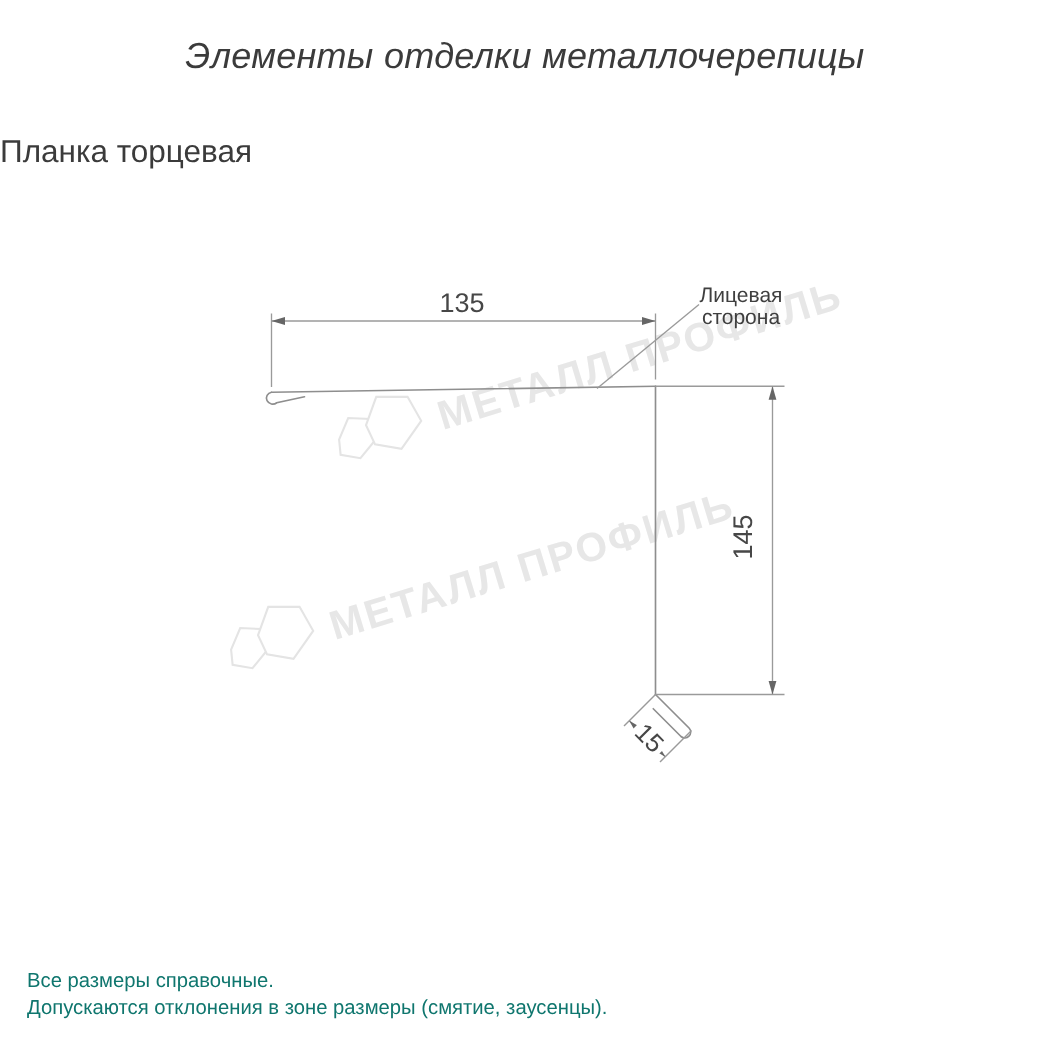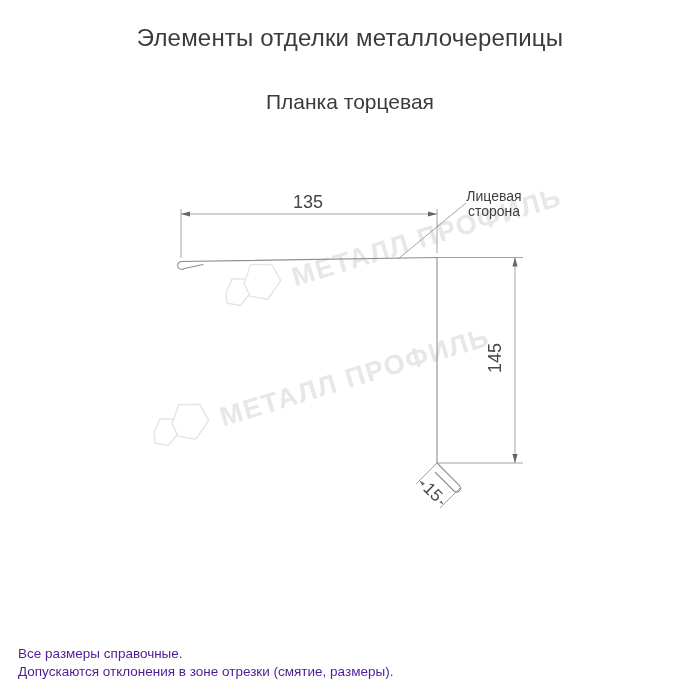--- a/index.html
+++ b/index.html
@@ -1,24 +1,24 @@
 <!DOCTYPE html>
 <html><head>
 <meta charset="utf-8">
 <style>
   html,body{margin:0;padding:0;background:#fff;}
   body{width:700px;height:700px;position:relative;overflow:hidden;
        font-family:"Liberation Sans","DejaVu Sans",sans-serif;color:#3b3b3b;}
   .page{position:absolute;inset:0;background:#fff;}
   .title{position:absolute;top:24px;left:0;width:700px;text-align:center;
-         font-size:24px;font-weight:400;letter-spacing:.2px;color:#3b3b3b;}
-  .product{position:absolute;top:86px;left:0;width:700px;text-align:center;
+         font-size:24px;font-weight:400;letter-spacing:.2px;color:#3b3b3b;font-style:italic;}
+  .product{position:absolute;top:86px;left:0;width:700px;text-align:left;
            font-size:21px;line-height:31px;color:#3b3b3b;}
   .drawing-svg{position:absolute;top:0;left:0;}
-  .footer{position:absolute;left:18px;top:645px;font-size:13.5px;line-height:18px;color:#4c1d95;}
+  .footer{position:absolute;left:18px;top:645px;font-size:13.5px;line-height:18px;color:#0f766e;}
   .dim-text{font-size:18px;fill:#474747;}
   .dim15-text{font-size:17px;fill:#474747;}
   .leader-text{font-size:14px;fill:#3f3f3f;}
   .wm-text{font-size:27px;font-weight:700;letter-spacing:1.5px;fill:#e7e7e7;}
   .wm-shape{fill:#ffffff;stroke:#e4e4e4;stroke-width:1.4;}
   .profile{fill:none;stroke:#8e8e8e;stroke-width:1.1;stroke-linecap:round;}
   .dimline{fill:none;stroke:#9a9a9a;stroke-width:0.9;}
   .arrow{fill:#666;stroke:none;}
 </style>
 </head>
@@ -89,16 +89,16 @@
 
     <g>
       <line class="dimline" x1="398" y1="259" x2="466" y2="203"></line>
       <text class="leader-text" x="494" y="201" text-anchor="middle">Лицевая</text>
       <text class="leader-text" x="494" y="216" text-anchor="middle">сторона</text>
     </g>
   </svg>
 
   <div class="footer">
     <div>Все размеры справочные.</div>
-    <div>Допускаются отклонения в зоне отрезки (смятие, размеры).</div>
+    <div>Допускаются отклонения в зоне размеры (смятие, заусенцы).</div>
   </div>
 
 </div>
 
 </body></html>

